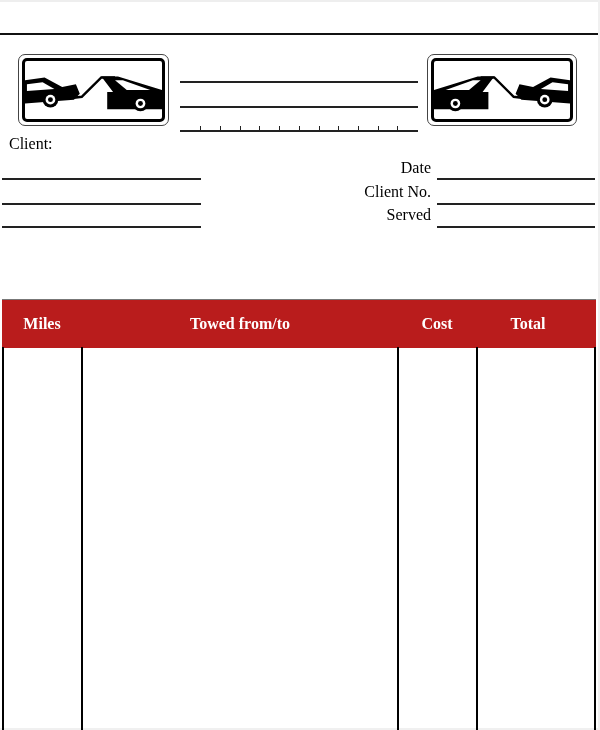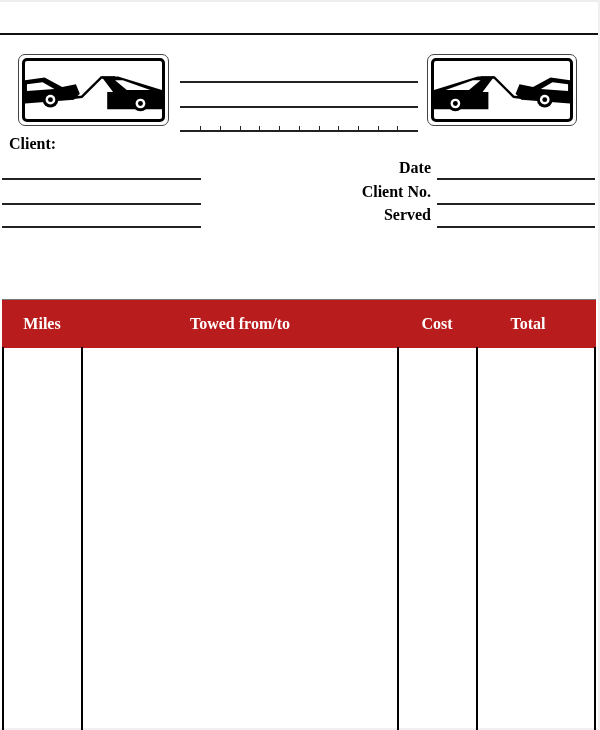--- a/index.html
+++ b/index.html
@@ -24,21 +24,21 @@
     width: 100%; height: 100%; box-sizing: border-box;
     border: 3px solid #000; border-radius: 5px; overflow: hidden; position: relative;
   }
   .sign svg { position: absolute; left: 0; top: 0; width: 100%; height: 100%; }
   .sign-left { left: 18px; top: 54px; width: 151px; height: 72px; }
   .sign-right { left: 427px; top: 54px; width: 150px; height: 72px; }
 
   .hline { position: absolute; height: 2px; background: #222; }
   .tick { position: absolute; width: 1px; height: 4px; background: #222; }
 
-  .label { position: absolute; font-weight: bold; font-size: 16px; line-height: 18px; white-space: nowrap; }
+  .label { position: absolute; font-weight: normal; font-size: 16px; line-height: 18px; white-space: nowrap; }
   .label-right { }
 
   .title {
     position: absolute; left: 0; width: 600px; top: 234px; text-align: center;
     font-weight: bold; font-size: 29px; letter-spacing: 0.5px; line-height: 34px;
   }
 
   .table {
     position: absolute; left: 2px; top: 299px; width: 594px; height: 431px;
   }

